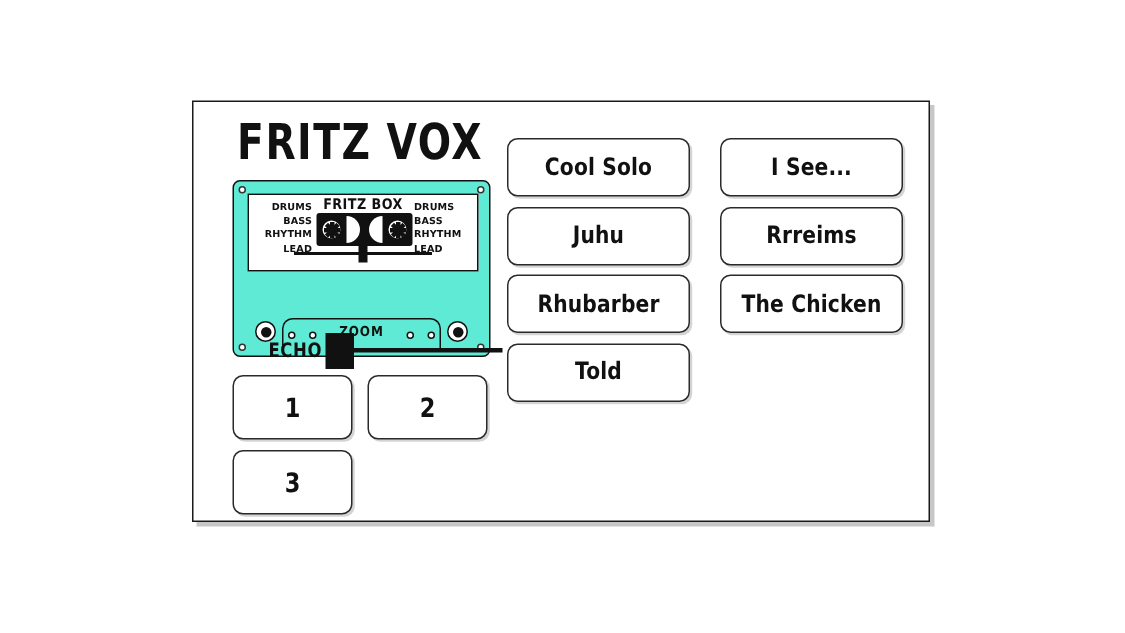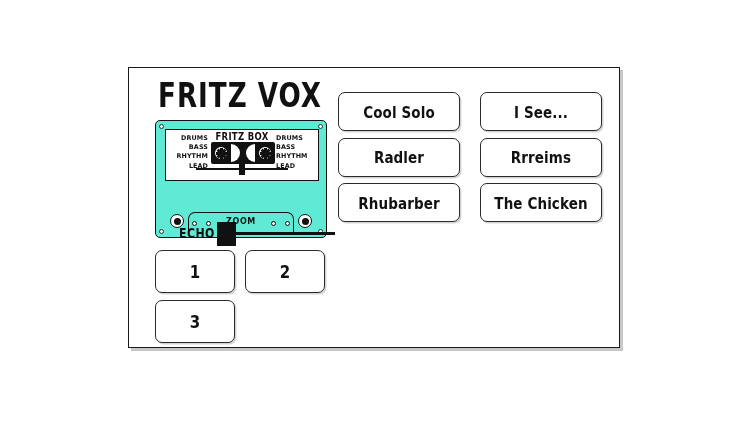--- a/index.html
+++ b/index.html
@@ -441,26 +441,29 @@
   </div>
 
   <div id="phrase-grid">
     <div class="phrase-btn">
       <span>Cool Solo</span>
     </div>
     <div class="phrase-btn">
       <span>I See...</span>
     </div>
     <div class="phrase-btn">
-      <span>Radler</span>
+      <span>Juhu</span>
     </div>
     <div class="phrase-btn">
       <span>Rrreims</span>
     </div>
     <div class="phrase-btn">
       <span>Rhubarber</span>
     </div>
     <div class="phrase-btn">
       <span>The Chicken</span>
     </div>
+    <div class="phrase-btn">
+      <span>Told</span>
+    </div>
   </div>
 
 </div>
 
 </body></html>

